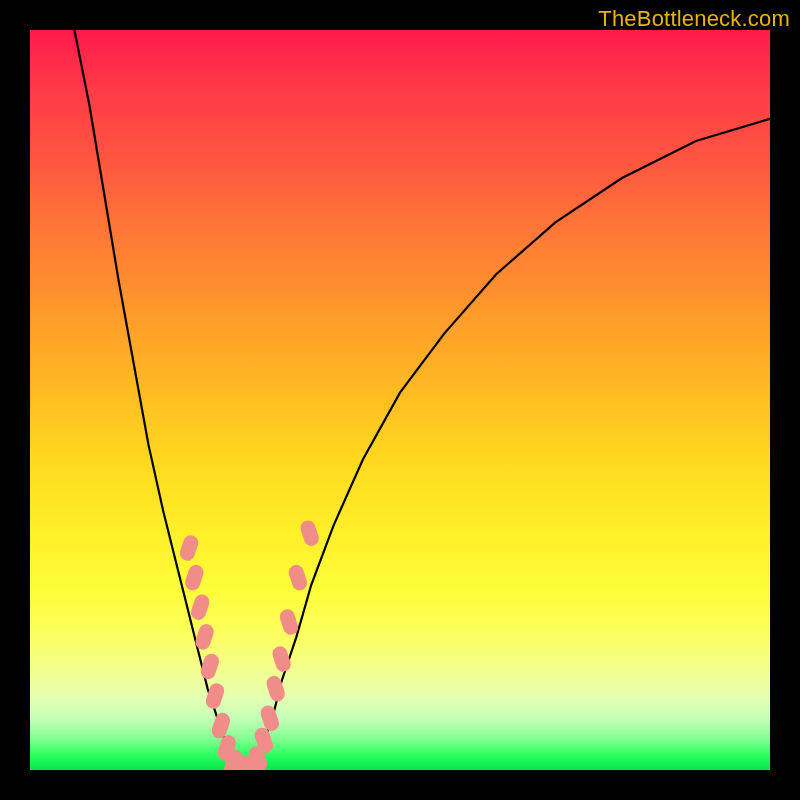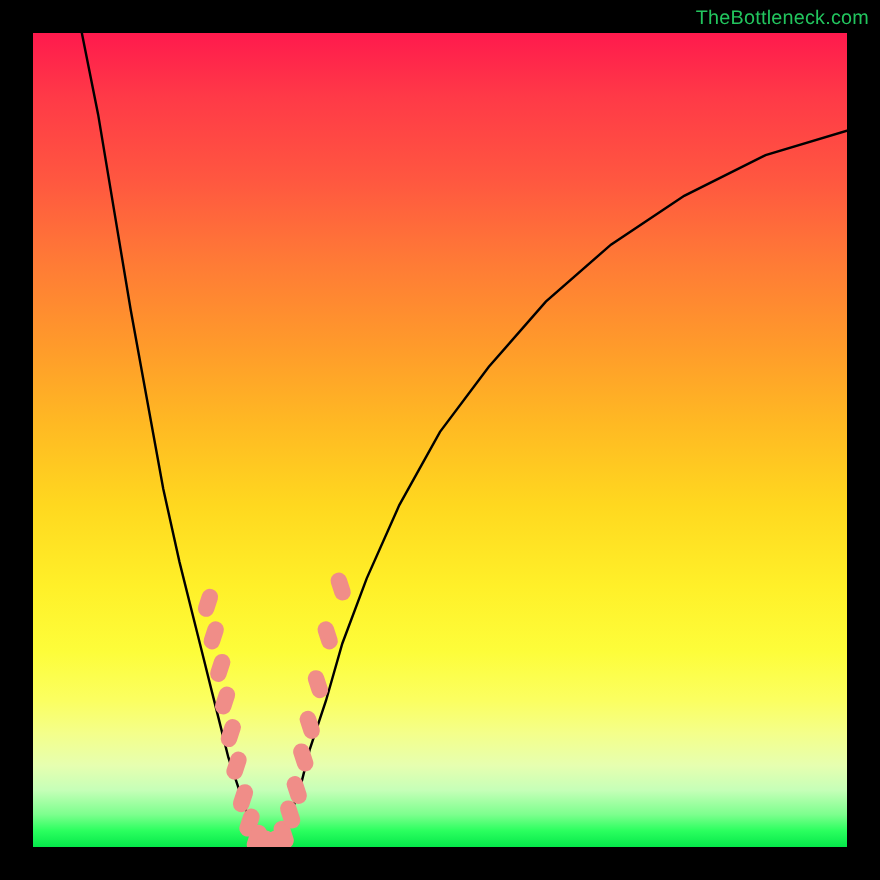--- a/index.html
+++ b/index.html
@@ -46,22 +46,22 @@
       #c6ffb8 93%,
       #7dff8e 96%,
       #2bff5f 98%,
       #05e84a 100%
     );
   }
   .watermark {
     position: absolute;
     top: 6px;
     right: 10px;
-    color: #22c55e;
-    font-size: 18px;
+    color: #eab308;
+    font-size: 22px;
     font-weight: 500;
     letter-spacing: 0.2px;
     user-select: none;
     z-index: 5;
   }
   svg.curves {
     position: absolute;
     inset: 0;
     width: 740px;
     height: 740px;

